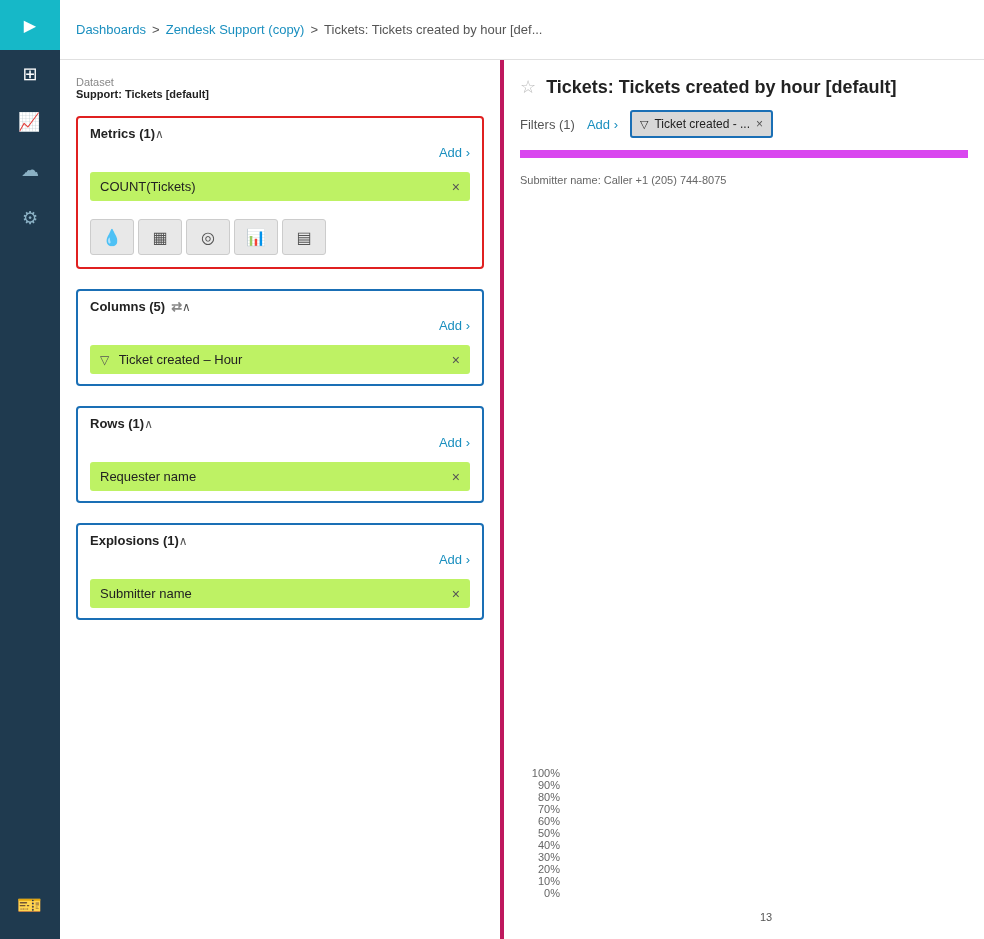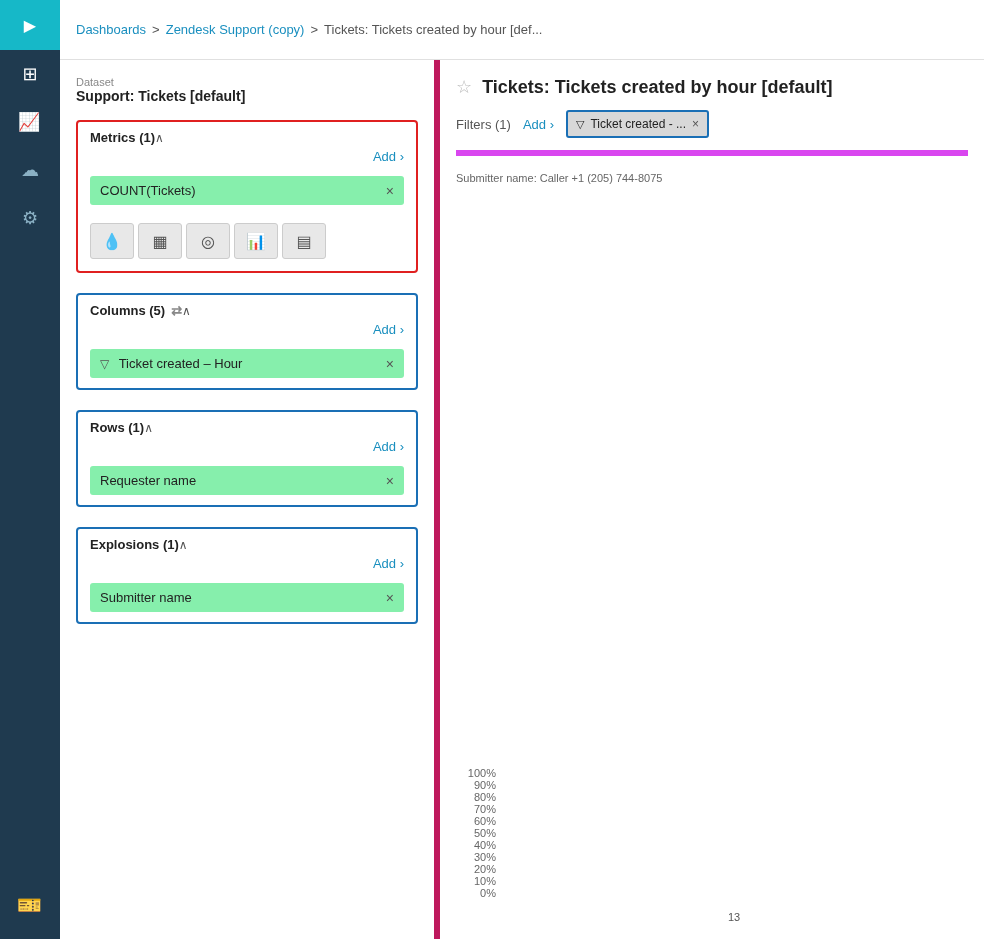--- a/index.html
+++ b/index.html
@@ -63,35 +63,35 @@
 
     
     .body-area {
       flex: 1;
       display: flex;
       overflow: hidden;
     }
 
     
     .left-panel {
-      width: 380px;
+      width: 444px;
       flex-shrink: 0;
-      border-right: 6px solid #be185d;
+      border-right: 4px solid #be185d;
       background: #fff;
       overflow-y: auto;
       padding: 16px;
     }
 
     .dataset-info {
       font-size: 12px;
       color: #666;
       margin-bottom: 16px;
     }
     .dataset-info .label { color: #888; font-size: 11px; }
-    .dataset-info .name { font-weight: bold; color: #222; font-size: 14px; }
+    .dataset-info .name { font-weight: bold; color: #222; font-size: 11px; }
     .dataset-info .updated { color: #888; font-size: 11px; }
 
     
     .section-box {
       border: 2px solid #1a6fb5;
       border-radius: 4px;
       margin-bottom: 20px;
     }
     .section-box.red-border {
       border-color: #e02020;
@@ -126,21 +126,21 @@
     }
     .add-link {
       color: #1a8fbf;
       font-size: 13px;
       cursor: pointer;
       text-decoration: none;
     }
 
     .pill-item {
       margin: 4px 12px 10px 12px;
-      background: #86efac;
+      background: #bef264;
       border-radius: 3px;
       display: flex;
       align-items: center;
       justify-content: space-between;
       padding: 7px 10px;
       font-size: 13px;
       color: #222;
     }
     .pill-item .close-x {
       color: #555;
@@ -200,21 +200,21 @@
       font-weight: 700;
       color: #222;
     }
 
     
     .filters-row {
       display: flex;
       align-items: center;
       gap: 12px;
       margin-bottom: 16px;
-      border-bottom: 6px solid #d946ef;
+      border-bottom: 8px solid #d946ef;
       padding-bottom: 12px;
     }
     .filters-label {
       font-size: 13px;
       color: #555;
     }
     .filter-add-btn {
       color: #1a8fbf;
       font-size: 13px;
       cursor: pointer;

